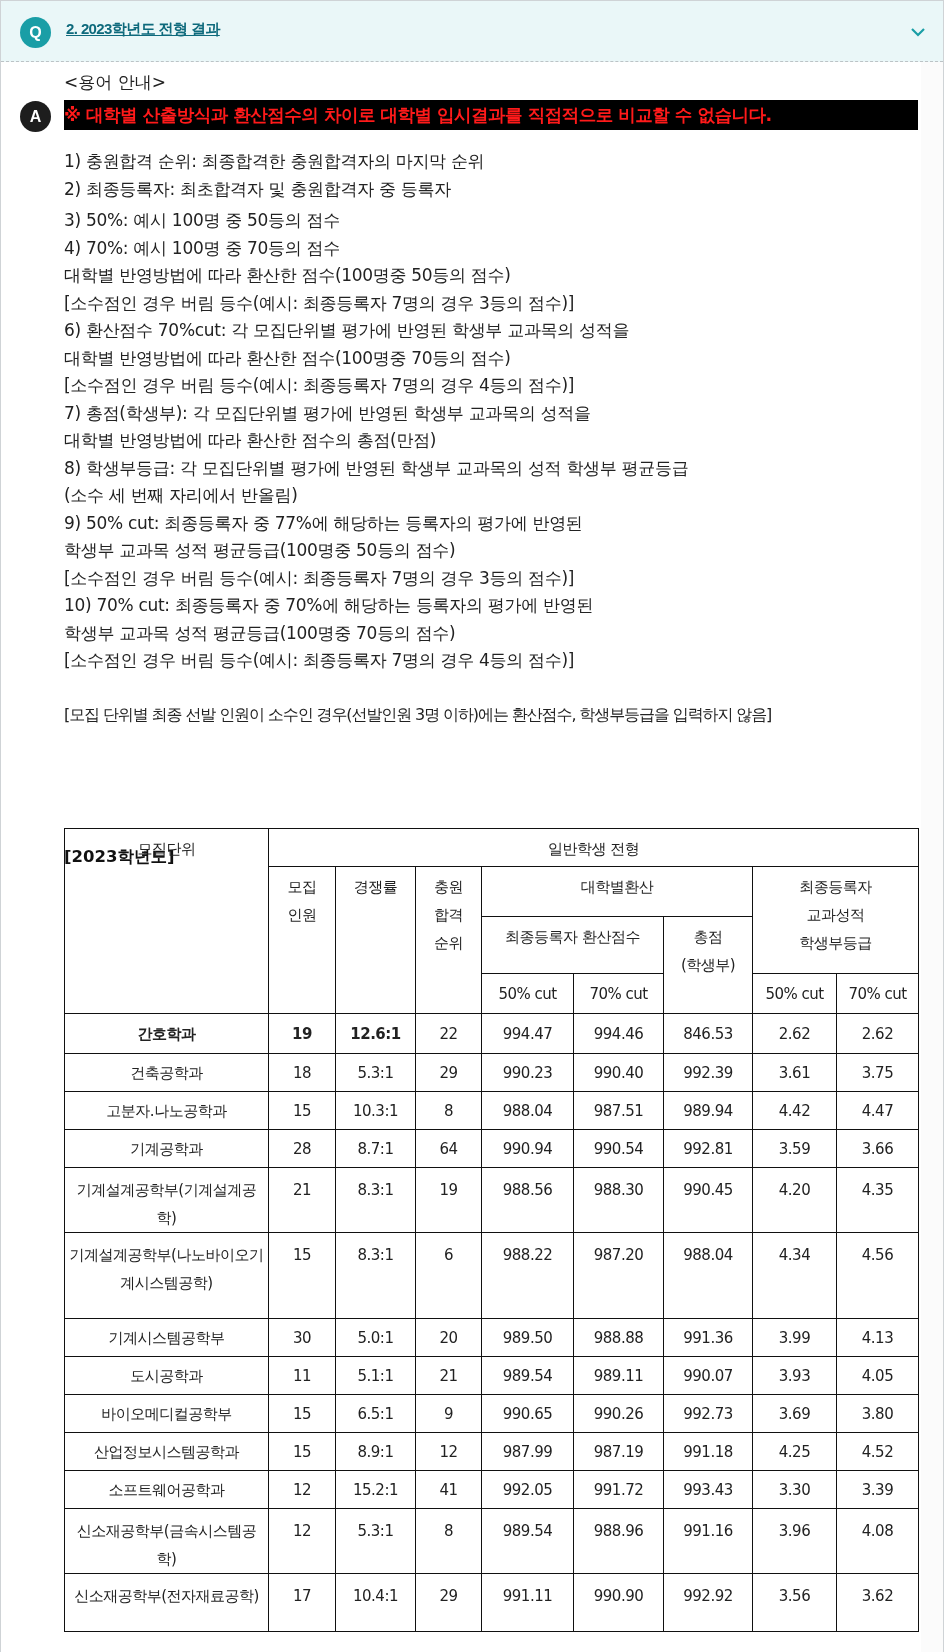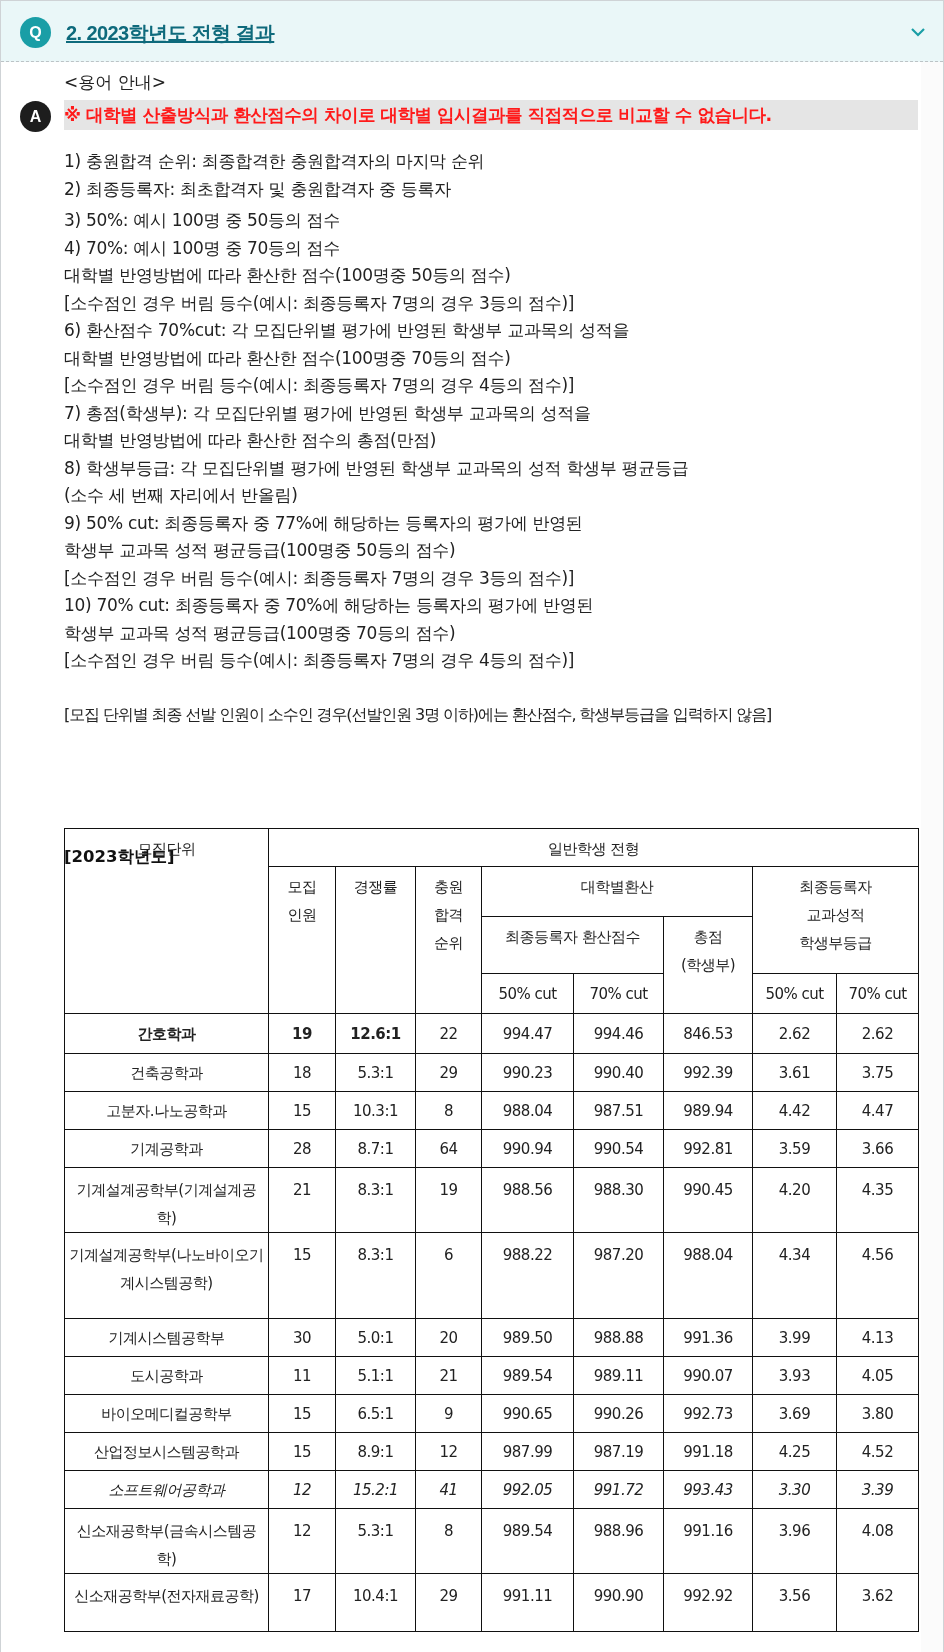--- a/index.html
+++ b/index.html
@@ -13,40 +13,40 @@
       position: absolute; left: 1px; top: 1px; width: 942px; height: 61px;
       background: #eaf7f8; border-bottom: 1px dashed #bcc3c6;
       display: flex; align-items: center;
     }
     .q-badge {
       position: absolute; left: 19px; top: 16px; width: 31px; height: 31px; border-radius: 50%;
       background: #1a9ea6; color: #fff; font-family: "Liberation Sans", sans-serif; font-weight: bold;
       font-size: 16px; display: flex; align-items: center; justify-content: center;
     }
     .q-title {
-      position: absolute; left: 65px; top: 19px; font-size: 20px; color: #0e6a7c;
+      position: absolute; left: 65px; top: 19px; font-size: 15px; color: #0e6a7c;
       text-decoration: underline; letter-spacing: -0.6px; font-family: "Liberation Sans", sans-serif; font-weight: bold;
       cursor: pointer;
     }
     .chevron {
       position: absolute; left: 910px; top: 24px; width: 14px; height: 14px;
     }
     .a-badge {
       position: absolute; left: 20px; top: 101px; width: 31px; height: 31px; border-radius: 50%;
       background: #1d1d1d; color: #fff; font-family: "Liberation Sans", sans-serif; font-weight: bold;
       font-size: 16px; display: flex; align-items: center; justify-content: center;
     }
     .answer {
       position: absolute; left: 64px; top: 70px; width: 854px;
     }
     .answer .line { font-size: 17px; line-height: 27.5px; white-space: nowrap; color: #222; letter-spacing: -0.3px; }
     .intro { font-size: 17px; line-height: 24px; height: 26px; }
     .warn {
       color: #ff1a1a; font-weight: bold; font-size: 17.5px; line-height: 30px; letter-spacing: -0.5px;
-      background: #e5e5e5; margin-top: 4px; margin-bottom: 18px; white-space: nowrap;
+      background: #000000; margin-top: 4px; margin-bottom: 18px; white-space: nowrap;
     }
     .gap-s { height: 4px; }
     .gap-l { height: 26px; }
     .note { font-size: 16px; letter-spacing: -1.1px; line-height: 28px; white-space: nowrap; }
     .year-title {
       position: absolute; left: 64px; top: 846px; font-weight: bold; font-size: 16.5px; color: #111;
     }
     table.res {
       position: absolute; left: 64px; top: 828px; width: 854px;
       border-collapse: collapse; table-layout: fixed; font-size: 15px; color: #222;
@@ -258,21 +258,21 @@
         <td class="mid">산업정보시스템공학과</td>
         <td class="mid">15</td>
         <td class="mid">8.9:1</td>
         <td class="mid">12</td>
         <td class="mid">987.99</td>
         <td class="mid">987.19</td>
         <td class="mid">991.18</td>
         <td class="mid">4.25</td>
         <td class="mid">4.52</td>
       </tr>
-      <tr class="data" style="height: 38px; font-style: italic;">
+      <tr class="data" style="height: 38px;">
         <td class="mid">소프트웨어공학과</td>
         <td class="mid">12</td>
         <td class="mid">15.2:1</td>
         <td class="mid">41</td>
         <td class="mid">992.05</td>
         <td class="mid">991.72</td>
         <td class="mid">993.43</td>
         <td class="mid">3.30</td>
         <td class="mid">3.39</td>
       </tr>

